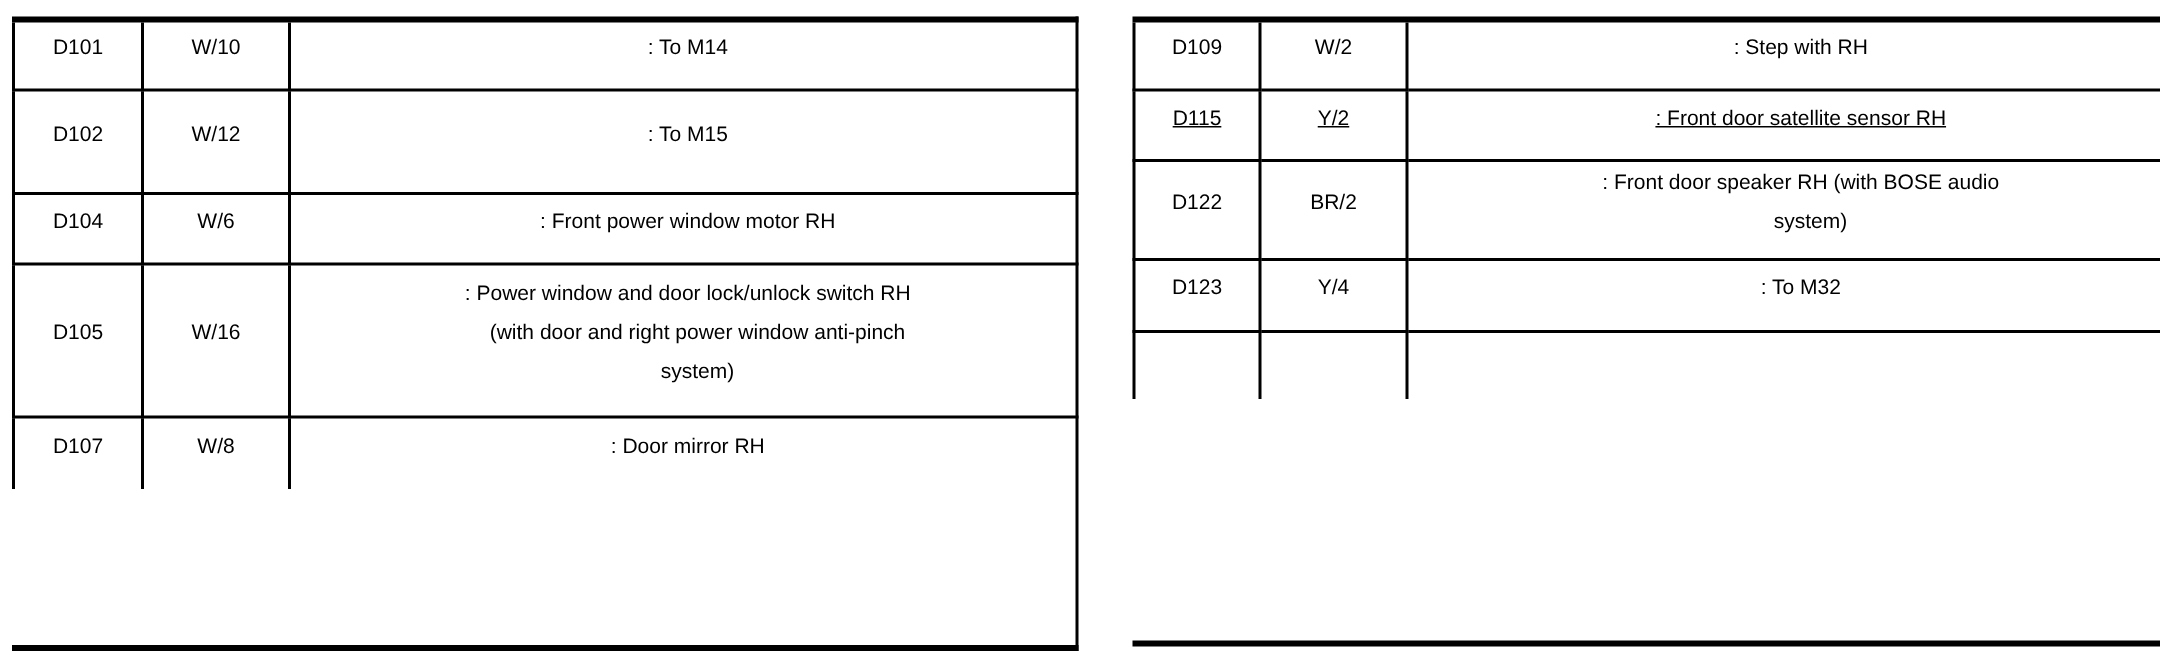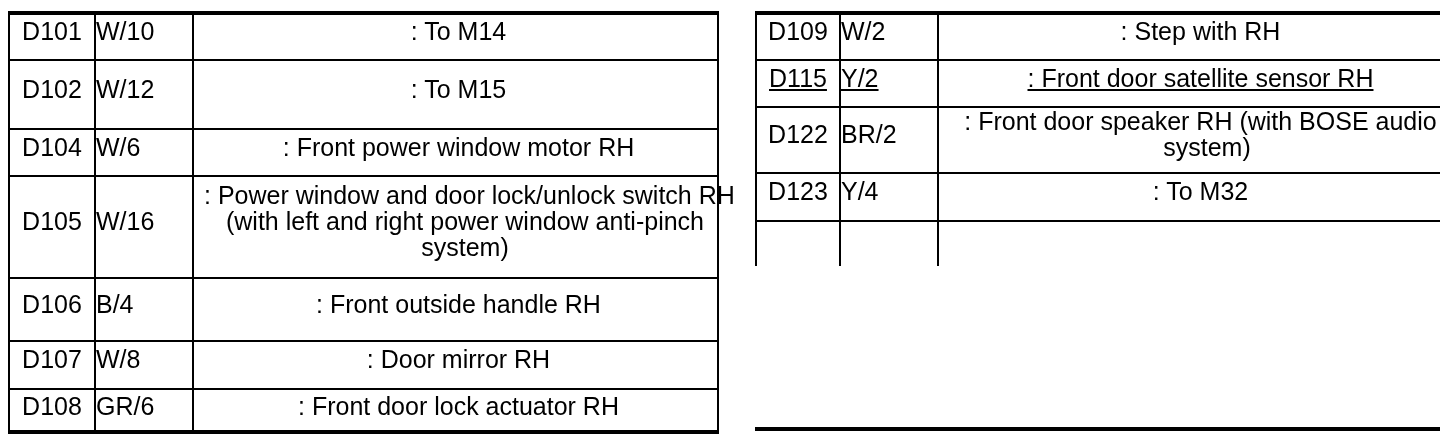--- a/index.html
+++ b/index.html
@@ -36,32 +36,33 @@
     width: 100%;
     border-collapse: collapse;
     table-layout: fixed;
   }
   table.conn td {
     border-left: 2px solid #000;
     border-right: 2px solid #000;
     border-bottom: 2px solid #000;
     padding: 0 0 12px 0;
     vertical-align: middle;
-    font-size: 25px;
+    font-size: 14px;
     line-height: 26px;
     box-sizing: border-box;
   }
   table.conn tr:last-child td {
     border-bottom: none;
   }
   table.conn td.c-id {
     text-align: center;
     border-left: 2px solid #000;
   }
   table.conn td.c-wire {
+    text-align: center;
   }
   table.conn td.c-desc {
     text-align: center;
     padding-left: 10px;
     padding-right: 6px;
     border-right: none;
   }
 
   .desc-line {
     display: block;
@@ -120,43 +121,29 @@
             <td class="c-wire">W/6</td>
             <td class="c-desc">
               <span class="desc-line">: Front power window motor RH</span>
             </td>
           </tr>
           <tr style="height: 102px;">
             <td class="c-id">D105</td>
             <td class="c-wire">W/16</td>
             <td class="c-desc">
               <span class="desc-line">: Power window and door lock/unlock switch RH</span>
-              <span class="desc-line cont">(with left and right power window anti-pinch</span>
+              <span class="desc-line cont">(with door and right power window anti-pinch</span>
               <span class="desc-line cont">system)</span>
-            </td>
-          </tr>
-          <tr style="height: 63px;">
-            <td class="c-id">D106</td>
-            <td class="c-wire">B/4</td>
-            <td class="c-desc">
-              <span class="desc-line">: Front outside handle RH</span>
             </td>
           </tr>
           <tr style="height: 48px; margin-left: 36px;">
             <td class="c-id">D107</td>
             <td class="c-wire">W/8</td>
             <td class="c-desc">
               <span class="desc-line">: Door mirror RH</span>
-            </td>
-          </tr>
-          <tr style="height: 45px;">
-            <td class="c-id">D108</td>
-            <td class="c-wire">GR/6</td>
-            <td class="c-desc">
-              <span class="desc-line">: Front door lock actuator RH</span>
             </td>
           </tr>
         </tbody>
     </table>
   </div>
 
   <div class="divider-inner"></div>
 
   <div class="half right">
     <table class="conn">

